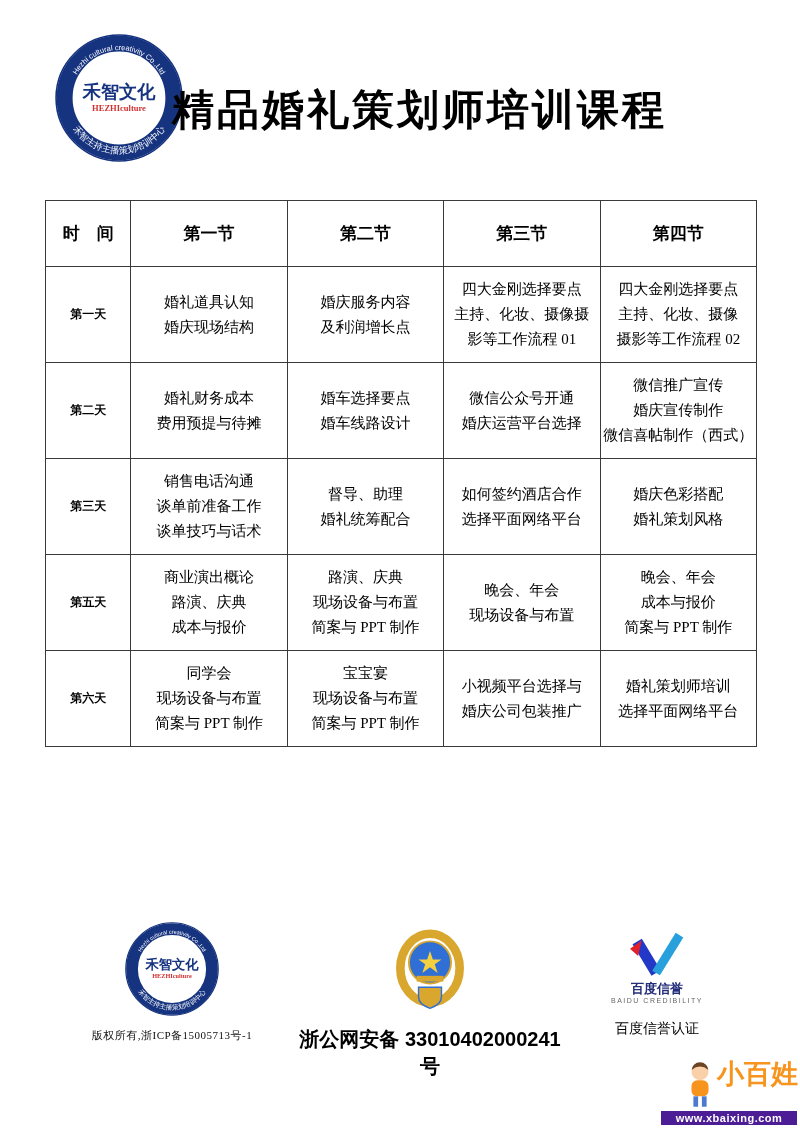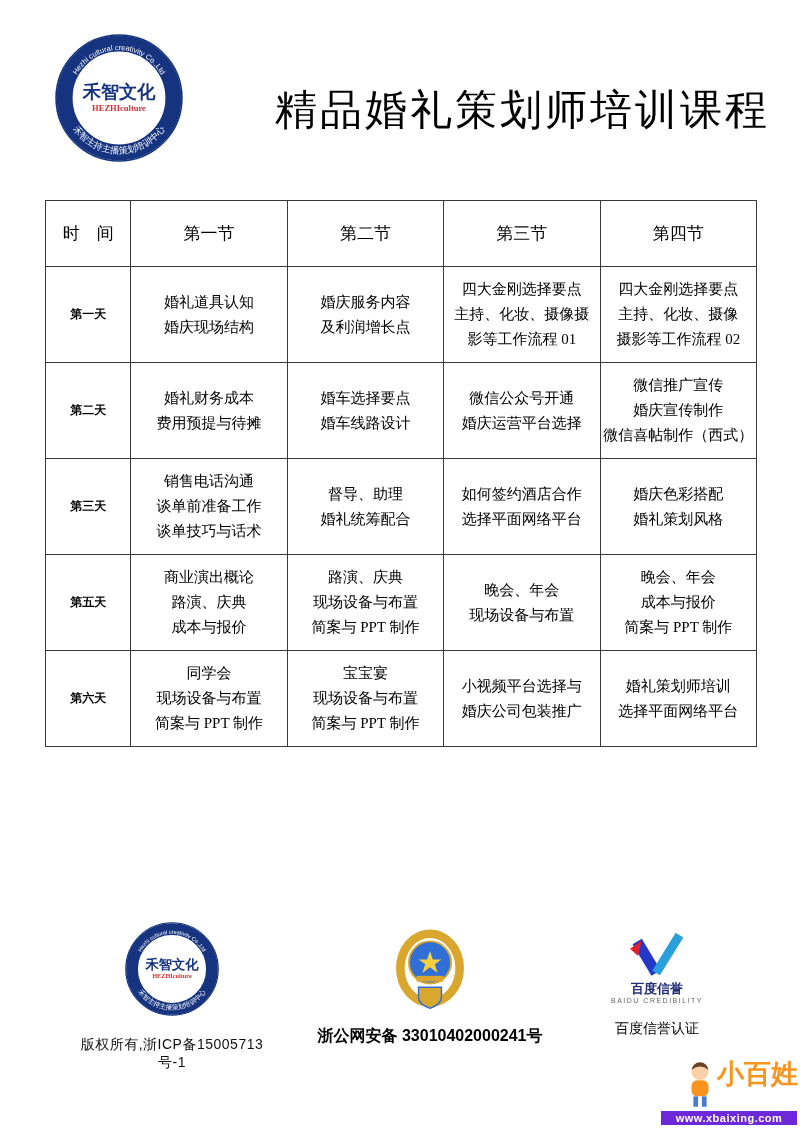--- a/index.html
+++ b/index.html
@@ -7,52 +7,52 @@
   .page {
     position:relative; width:800px; height:1128px; margin:0 auto;
     background:#ffffff; overflow:hidden;
   }
 
   
   .logo-top { position:absolute; left:55px; top:34px; width:128px; height:128px; }
   .logo-svg { width:100%; height:100%; display:block; }
   .page-title {
     position:absolute; left:172px; right:30px; top:82px;
-    text-align:right; font-family:"Liberation Sans", sans-serif;
-    font-weight:normal; font-size:42px; letter-spacing:3px; color:#000;
+    text-align:left; font-family:"Liberation Sans", sans-serif;
+    font-weight:bold; font-size:42px; letter-spacing:3px; color:#000;
   }
 
   
   .course-table {
     position:absolute; left:45px; top:200px; width:712px;
     border-collapse:collapse; table-layout:fixed;
   }
   .course-table th, .course-table td {
     border:1px solid #3a3a3a; text-align:center; vertical-align:middle; color:#000;
   }
   .course-table thead th {
-    height:66px; font-size:17px; font-weight:normal; white-space:pre;
+    height:66px; font-size:17px; font-weight:bold; white-space:pre;
   }
   .course-table td {
     height:96px; font-size:15px; line-height:1.65; white-space:pre-line;
   }
   .course-table td.day-cell { font-weight:bold; font-size:12px; }
 
   
   .bottom-left  { position:absolute; left:72px;  top:922px; width:200px; text-align:center; }
   .logo-bottom  { width:94px; height:94px; display:inline-block; }
   .copyright-text {
-    margin-top:16px; font-family:Liberation Sans, sans-serif;
-    font-size:14px; color:#111; letter-spacing:0.5px;
+    margin-top:8px; font-family:Liberation Serif, serif;
+    font-size:11px; color:#111; letter-spacing:0.5px;
   }
   .bottom-center { position:absolute; left:298px; top:928px; width:264px; text-align:center; }
   .police-badge  { width:80px; height:88px; display:inline-block; }
   .police-text {
     margin-top:6px; font-family:"Liberation Sans", sans-serif;
-    font-weight:bold; font-size:16px; color:#000;
+    font-weight:bold; font-size:20px; color:#000;
   }
   .bottom-right { position:absolute; left:582px; top:932px; width:150px; text-align:center; }
   .baidu-logo   { width:54px; height:46px; display:inline-block; }
   .baidu-title {
     font-family:"Liberation Sans", sans-serif; font-weight:bold;
     font-size:13px; color:#232d7a; line-height:1.15;
   }
   .baidu-subtitle {
     font-family:"Liberation Sans", sans-serif; font-size:7px;
     letter-spacing:1.5px; color:#666;
@@ -65,21 +65,21 @@
   
   .watermark { position:absolute; right:2px; bottom:2px; width:138px; }
   .wm-top { display:flex; align-items:flex-start; justify-content:flex-end; }
   .wm-figure svg { width:34px; height:48px; display:block; }
   .wm-name {
     font-family:"Liberation Sans", sans-serif; font-weight:bold; font-size:27px;
     color:#f7941d; line-height:1; padding-bottom:2px;
     text-shadow:-1px -1px 0 #fff, 1px -1px 0 #fff, -1px 1px 0 #fff, 1px 1px 0 #fff;
   }
   .wm-url {
-    margin-top:1px; background:#6d28d9; color:#fff; border:1px solid #fff;
+    margin-top:1px; background:#4c1d95; color:#fff; border:1px solid #fff;
     font-family:"Liberation Sans", sans-serif; font-weight:bold; font-size:11px;
     text-align:center; padding:1px 2px; letter-spacing:0.5px;
   }
 </style>
 </head>
 <body>
 
 <div class="page">
 
   <div class="logo-top">

